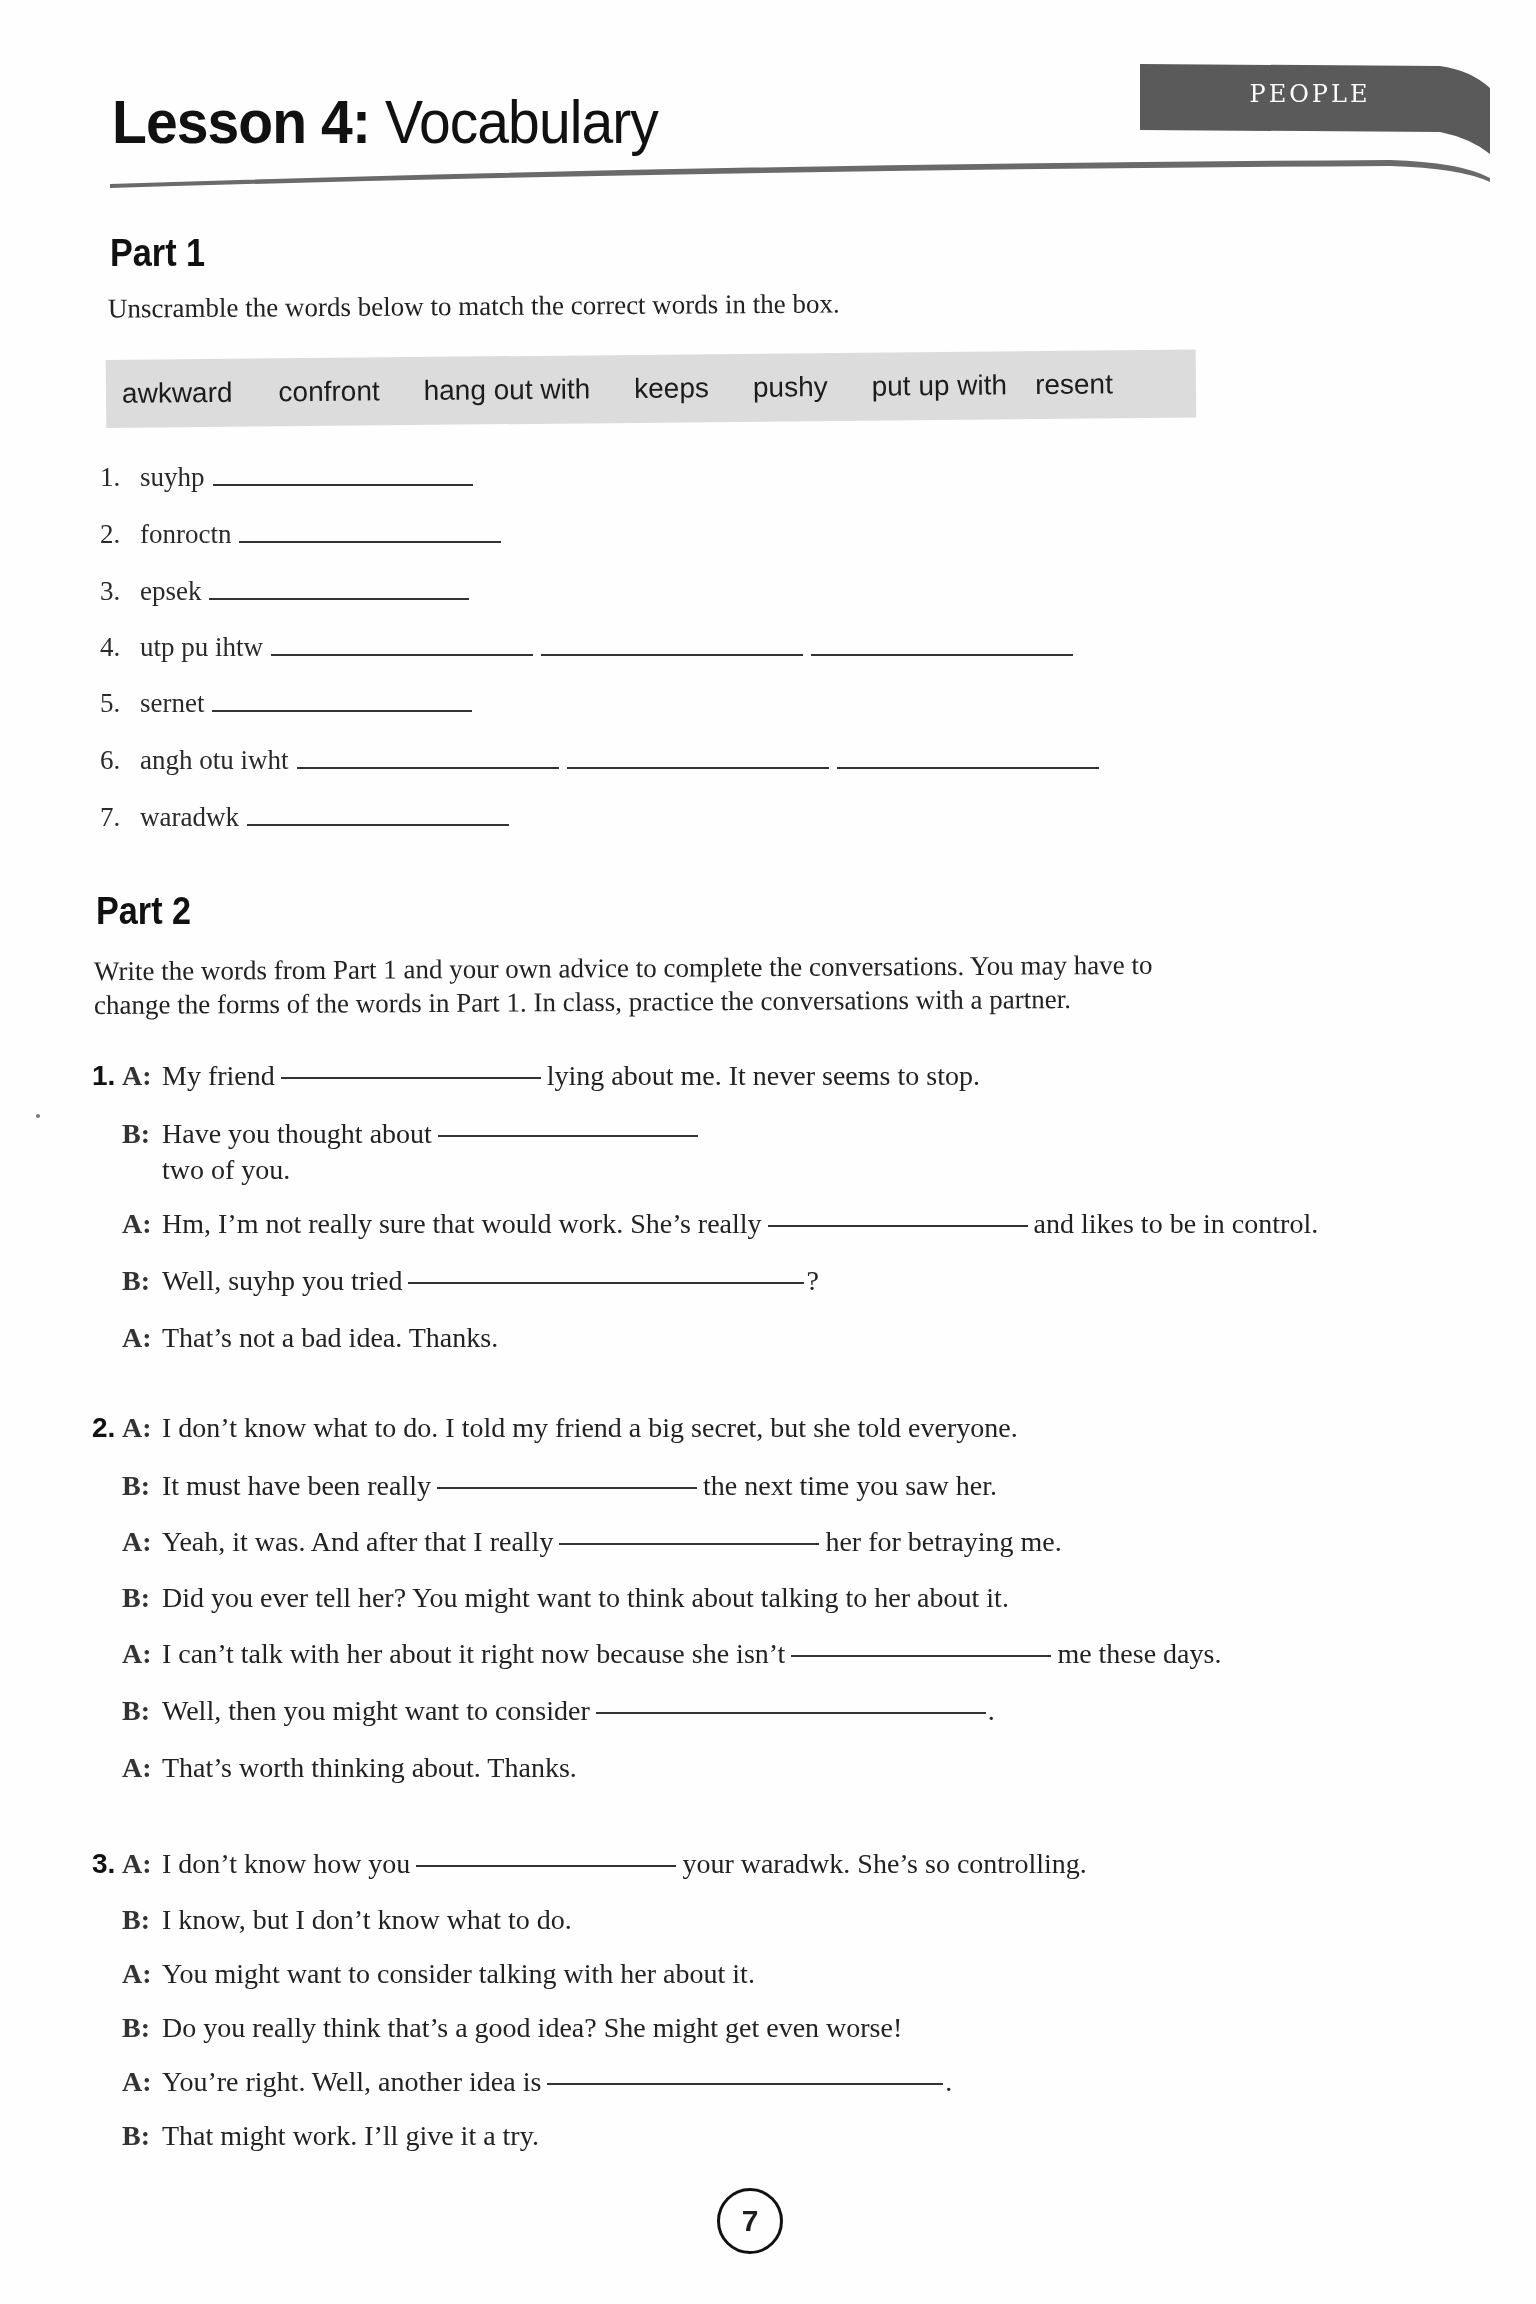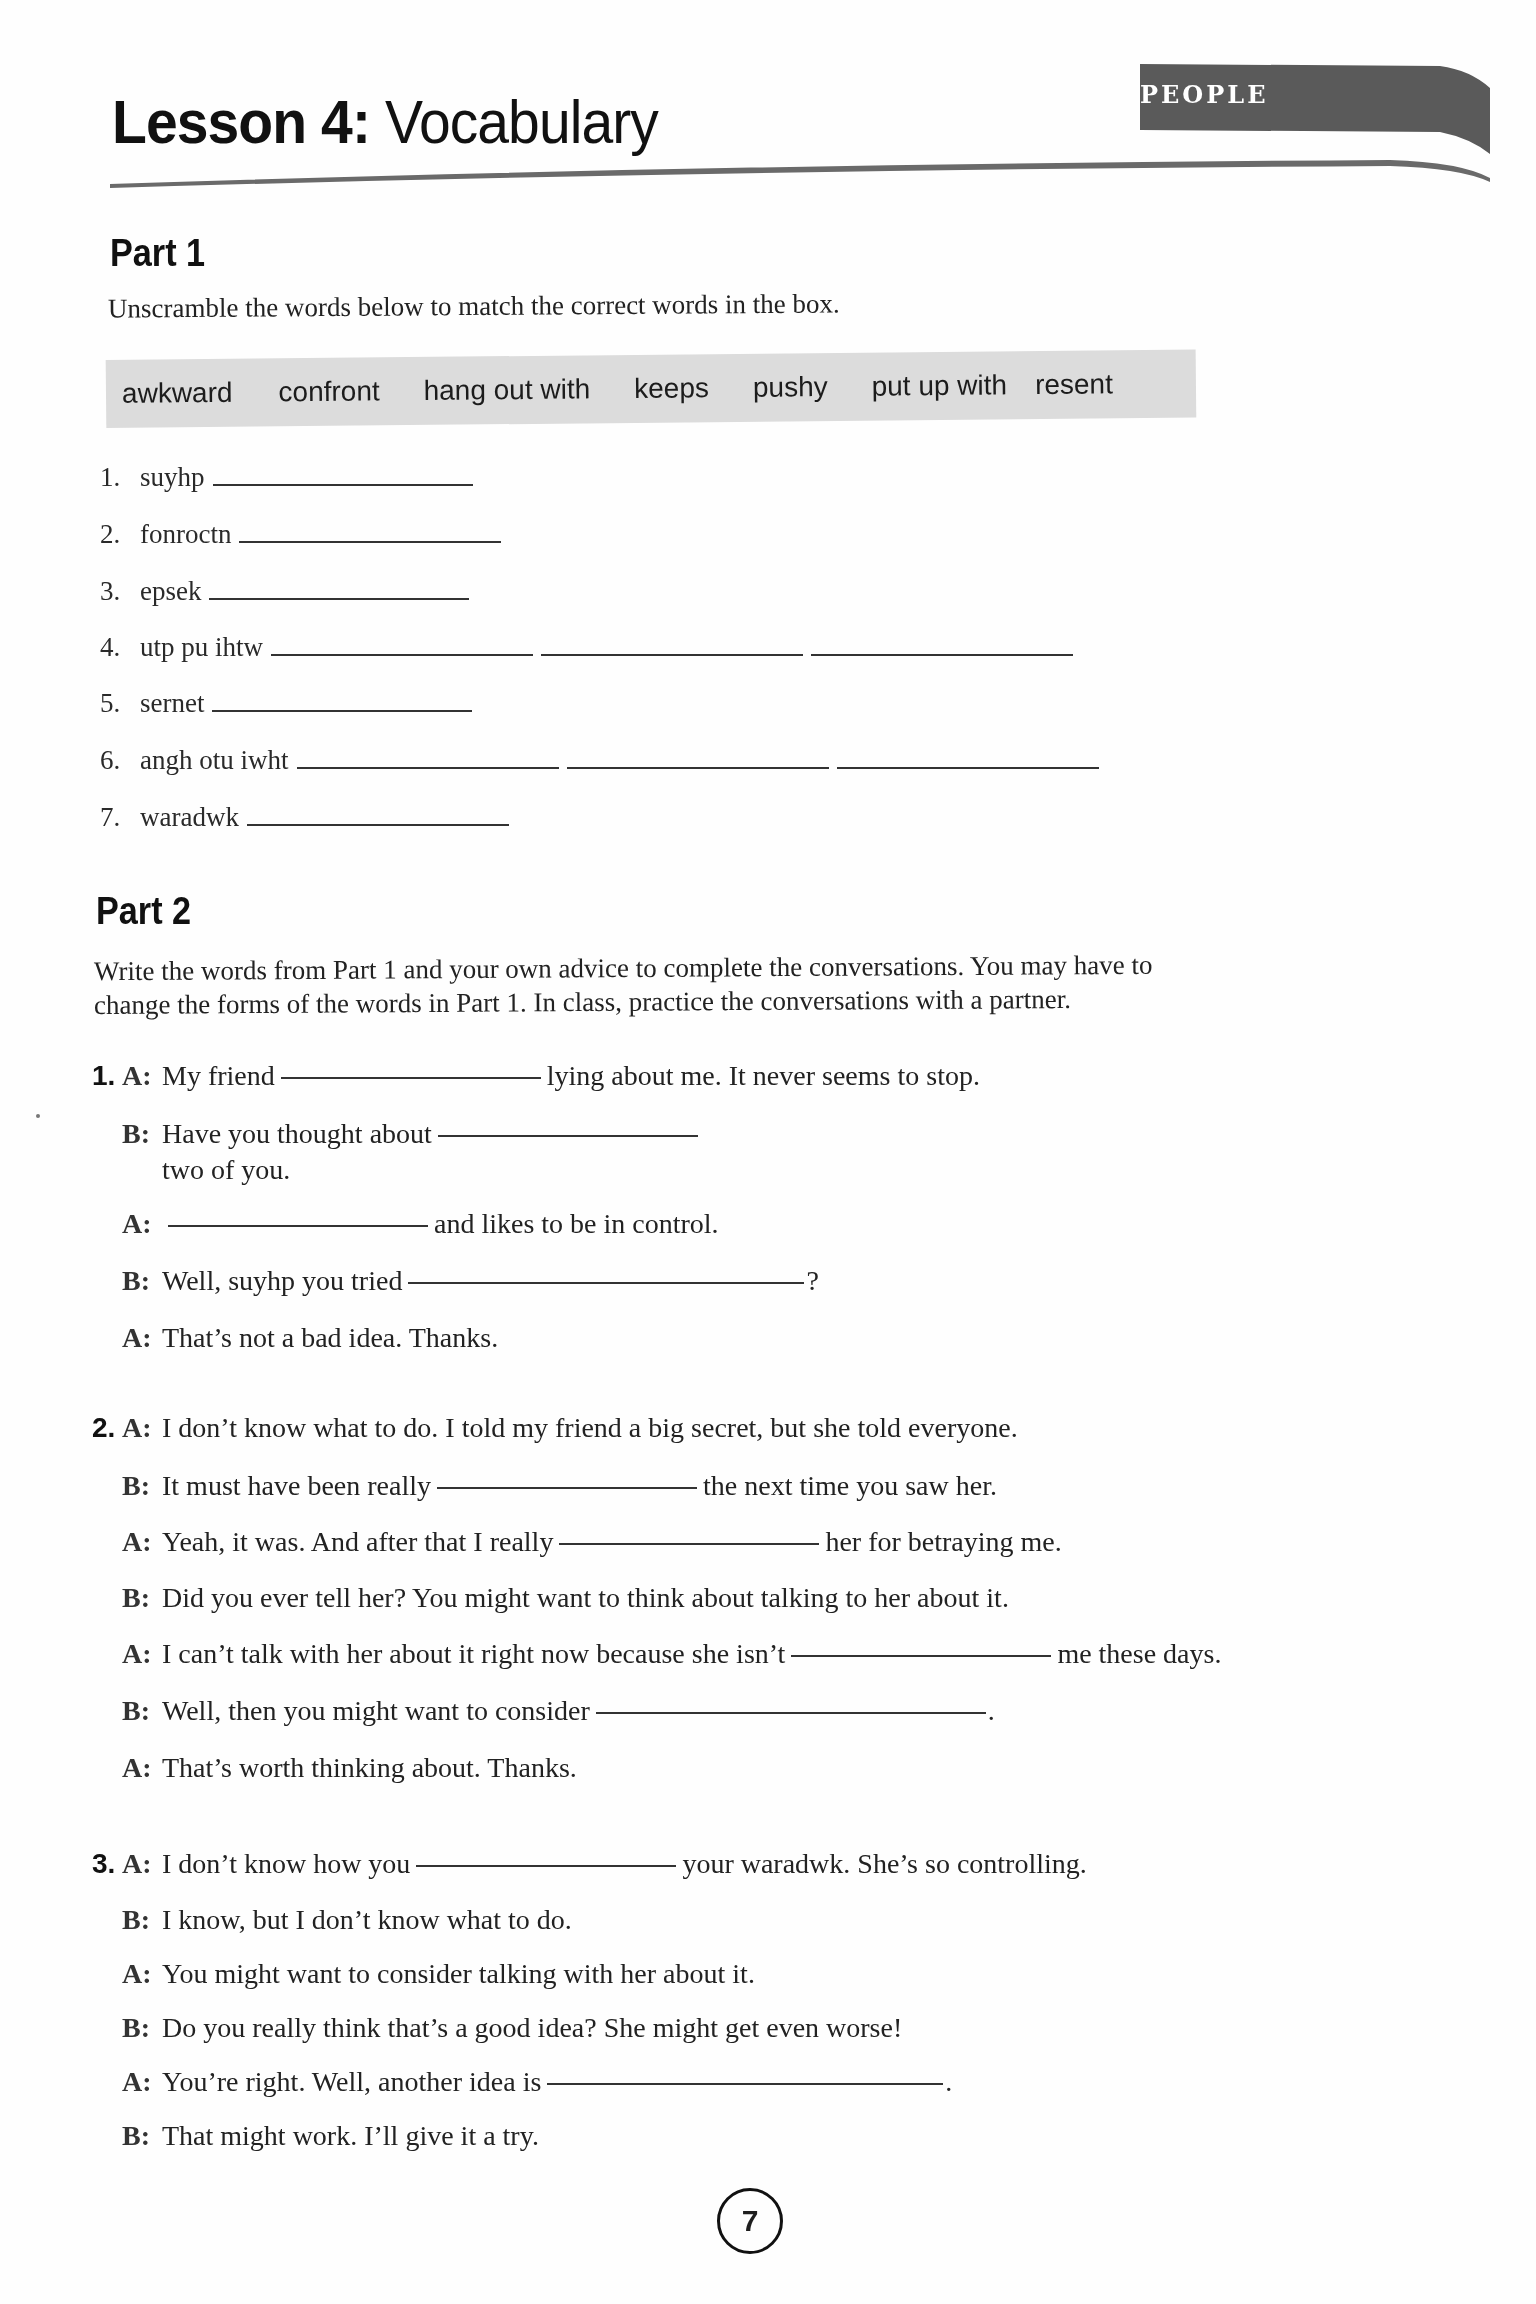--- a/index.html
+++ b/index.html
@@ -18,22 +18,22 @@
     transform: scaleX(0.92); transform-origin: left;
   }
   .title .bold { font-weight: bold; }
   .title-rule {
     position: absolute; left: 110px; top: 160px; width: 1380px; height: 30px;
   }
   .tag {
     position: absolute; left: 1140px; top: 62px; width: 350px; height: 92px;
   }
   .tag-label {
-    position: absolute; left: 1140px; top: 80px; width: 340px; text-align: left;
-    color: #fff; font-weight: bold; font-size: 24px; letter-spacing: 3px;
+    position: absolute; left: 1140px; top: 80px; width: 340px; text-align: center;
+    color: #fff; font-weight: normal; font-size: 24px; letter-spacing: 3px;
     font-family: "DejaVu Serif", serif;
   }
   .part-heading {
     position: absolute;
     font-family: "Liberation Sans", "DejaVu Sans", sans-serif;
     font-weight: bold; font-size: 38px; color: #111;
     transform: scaleX(0.9); transform-origin: left;
   }
   .instr {
     position: absolute; font-size: 27px; color: #222; line-height: 36px;
@@ -166,20 +166,21 @@
   <div class="line" style="top:58px">
     <span class="spk">B:</span>
     <span>Have you thought about</span>
     <span class="gap" style="width:260px"></span>
   </div>
   <div class="line" style="top:94px; left:40px;">
     <span>two of you.</span>
   </div>
   <div class="line" style="top:148px">
     <span class="spk">A:</span>
+    <span>Hm, I’m not really sure that would work. She’s really</span>
     <span class="gap" style="width:260px"></span>
     <span>and likes to be in control.</span>
   </div>
   <div class="line" style="top:205px">
     <span class="spk">B:</span>
     <span>Well, suyhp you tried</span>
     <span class="gap" style="width:396px; margin-right:2px;"></span>
     <span>?</span>
   </div>
   <div class="line" style="top:262px">

